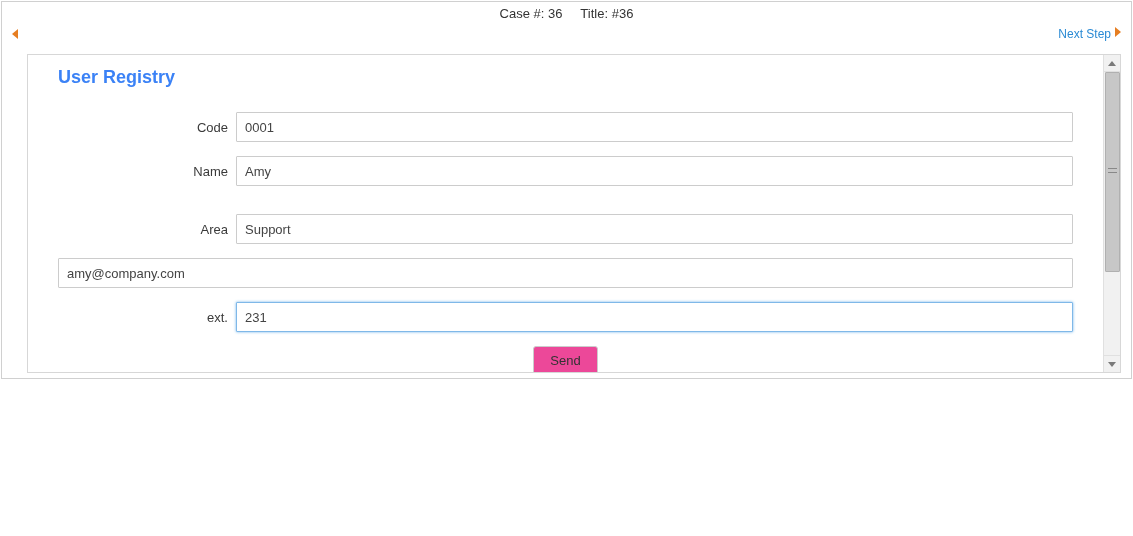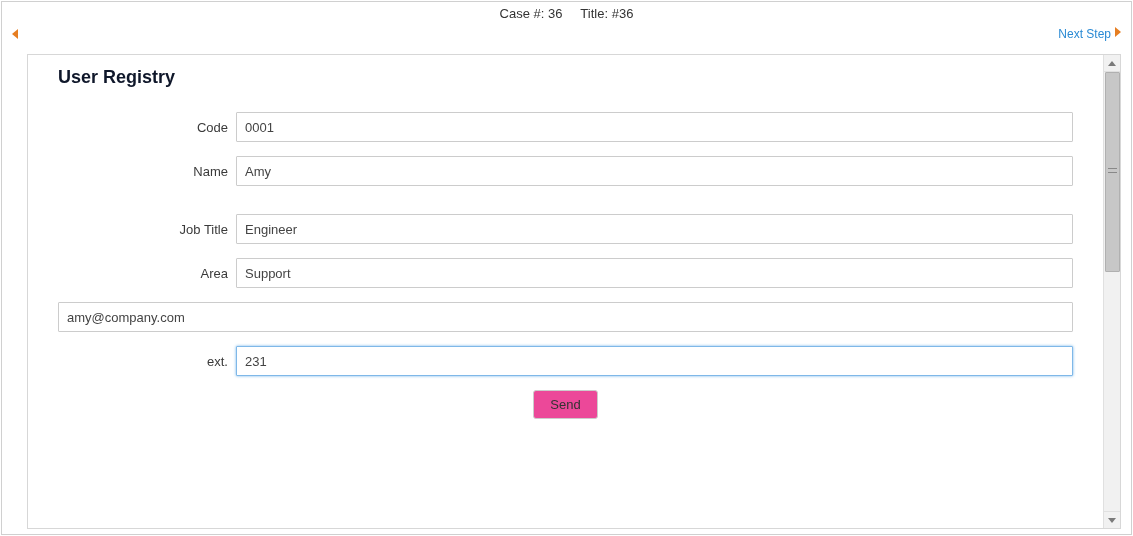--- a/index.html
+++ b/index.html
@@ -5,21 +5,21 @@
   * { box-sizing: border-box; margin: 0; padding: 0; }
   body {
     font-family: Arial, Helvetica, sans-serif;
     font-size: 13px;
     color: #333;
     background: #fff;
   }
   .outer {
     border: 1px solid #d0d0d0;
     width: 1131px;
-    height: 534px;
+    height: 378px;
     margin: 1px;
     position: relative;
   }
   .top-info {
     text-align: center;
     padding: 4px 0;
     font-size: 13px;
     color: #333;
   }
   .navbar {
@@ -106,21 +106,21 @@
     width: 9px; height: 5px;
     border-top: 1px solid #888;
     border-bottom: 1px solid #888;
     position: relative;
     top: 48%;
     margin: 0 auto;
   }
   .form-title {
     font-size: 18px;
     font-weight: bold;
-    color: #0f172a;
+    color: #3b82f6;
     margin-bottom: 24px;
   }
   .form-subtitle {
     font-size: 13px;
     color: #555;
     margin-bottom: 18px;
   }
   .form-row {
     display: flex;
     align-items: center;
@@ -196,24 +196,20 @@
       </div>
 
       <div class="form-row">
         <div class="form-label">Name</div>
         <input class="form-input" type="text" value="Amy" style="">
       </div>
 
       <div class="form-row">
       </div>
 
-      <div class="form-row">
-        <div class="form-label">Job Title</div>
-        <input class="form-input" type="text" value="Engineer" style="">
-      </div>
 
       <div class="form-row">
         <div class="form-label">Area</div>
         <input class="form-input" type="text" value="Support" style="">
       </div>
 
       <div class="form-row">
         <input class="form-input" type="text" value="amy@company.com" style="">
       </div>
 

